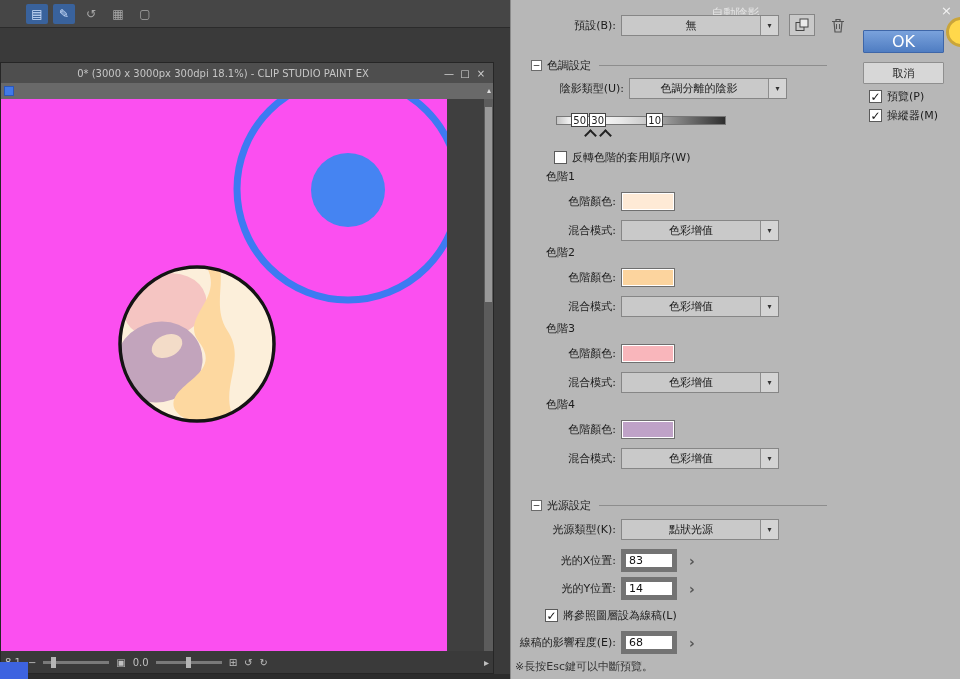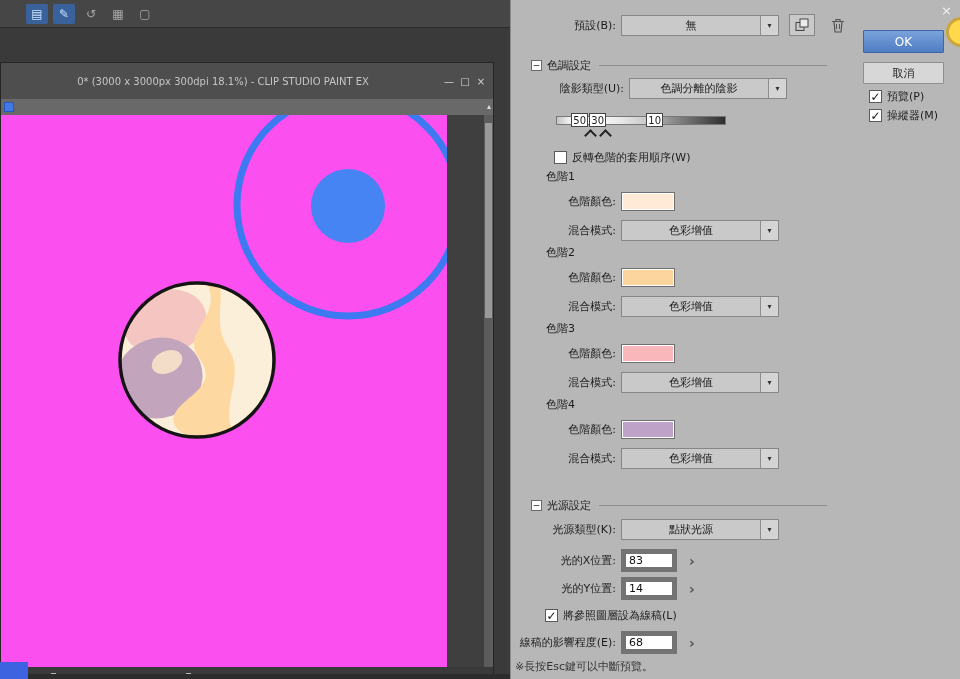--- a/index.html
+++ b/index.html
@@ -11,21 +11,21 @@
                border-bottom:1px solid #2b2b2b;display:flex;align-items:center;gap:5px;
                padding-left:26px;box-sizing:border-box;}
   .tt-icon{width:22px;height:20px;display:flex;align-items:center;justify-content:center;
            color:#b8c6da;font-size:12px;border-radius:2px;}
   .tt-icon.sel{background:#39629c;color:#cfe2ff;}
   .tt-icon.plain{color:#a8a8a8;}
 
   
   .canvas-window{position:absolute;left:0;top:62px;width:494px;height:612px;background:#3f3f3f;
                  border:1px solid #262626;box-sizing:border-box;}
-  .cw-titlebar{height:36px;background:#4e4e4e;color:#c6c6c6;font-size:10px;display:flex;
+  .cw-titlebar{height:20px;background:#4e4e4e;color:#c6c6c6;font-size:10px;display:flex;
                align-items:center;padding:0 4px;}
   .cw-title{flex:1;text-align:center;white-space:nowrap;overflow:hidden;}
   .cw-btn{width:16px;text-align:center;font-size:10px;color:#d2d2d2;}
   .cw-tabstrip{height:16px;background:#696969;position:relative;}
   .tab-icon{position:absolute;left:3px;top:3px;width:10px;height:10px;background:#4079e8;
             border:1px solid #2b57b8;box-sizing:border-box;}
   .tab-caret{position:absolute;right:2px;top:3px;font-size:8px;color:#dddddd;line-height:10px;}
   .cw-canvas{position:relative;height:552px;background:#3f3f3f;overflow:hidden;}
   .pink-canvas{position:absolute;left:0;top:0;width:446px;height:552px;overflow:hidden;}
   .vscroll{position:absolute;right:0;top:0;width:9px;height:552px;background:#5c5c5c;}
@@ -62,21 +62,21 @@
   .cbx-lbl{margin-left:5px;white-space:nowrap;}
   .sec-head{position:absolute;display:flex;align-items:center;left:20px;width:296px;}
   .sec-box{width:11px;height:11px;background:#fff;border:1px solid #6a6a6a;display:flex;
            align-items:center;justify-content:center;font-size:9px;line-height:9px;color:#222;
            flex:none;box-sizing:border-box;}
   .sec-title{margin-left:5px;white-space:nowrap;}
   .sec-line{flex:1;height:1px;background:#8d8d8d;margin-left:8px;}
   .lvl-name{position:absolute;left:35px;white-space:nowrap;}
   .btn-ok{position:absolute;left:352px;top:30px;width:81px;height:23px;
           background:linear-gradient(#7aa2dc,#4f7dc2);border:1px solid #3e66a8;color:#fff;
-          display:flex;align-items:center;justify-content:center;font-size:12px;border-radius:1px;
+          display:flex;align-items:center;justify-content:center;font-size:16px;border-radius:1px;
           box-sizing:border-box;}
   .btn-cancel{position:absolute;left:352px;top:62px;width:81px;height:22px;background:#d7d7d7;
           border:1px solid #8f8f8f;display:flex;align-items:center;justify-content:center;
           border-radius:1px;box-sizing:border-box;}
   .mini-btn{width:26px;height:22px;background:#c9c9c9;border:1px solid #868686;display:flex;
             align-items:center;justify-content:center;margin-left:10px;box-sizing:border-box;}
   .trash{margin-left:16px;display:flex;align-items:center;}
   .grad-wrap{position:absolute;left:45px;top:106px;width:170px;height:38px;}
   .grad-bar{position:absolute;left:0;top:10px;width:100%;height:9px;border:1px solid #777;box-sizing:border-box;
             background:linear-gradient(to right,#c4c4c4 0%,#efefef 7%,#ffffff 20%,#e8e8e8 38%,#cccccc 52%,#8f8f8f 68%,#2e2e2e 100%);}
@@ -161,20 +161,21 @@
       <span class="bb-ic">↺</span>
       <span class="bb-ic">↻</span>
       <span class="bb-ic bb-right">▸</span>
     </div>
   </div>
 
   <div class="bottom-strip"></div>
   <div class="blue-tile"></div>
 
   <div class="dialog">
+    <div class="dlg-title">自動陰影</div>
     <div class="dlg-close">×</div>
 
     <div class="drow" style="top:14px;">
       <span class="dlabel">預設(B):</span>
       <div class="dropdown">
         <span class="dd-val">無</span>
         <span class="dd-btn">▾</span>
       </div>
       <div class="mini-btn">
         <svg width="14" height="14" viewBox="0 0 14 14">

